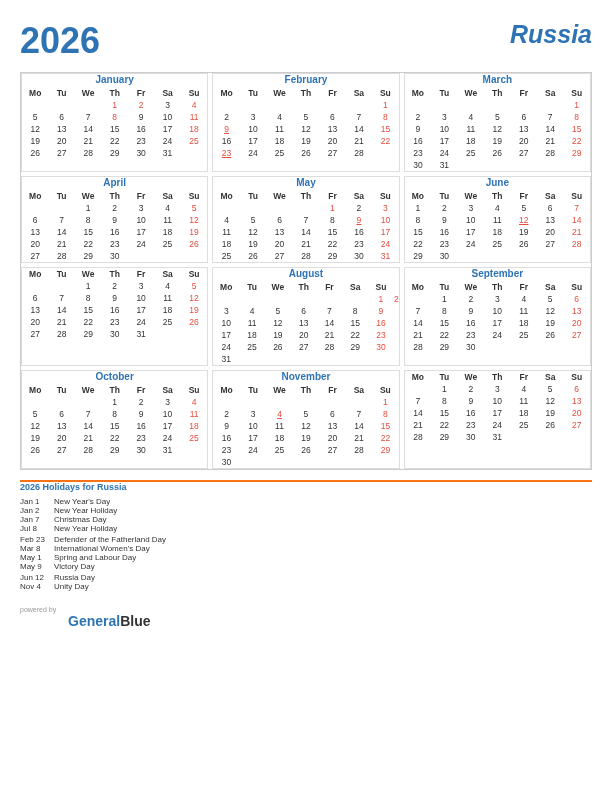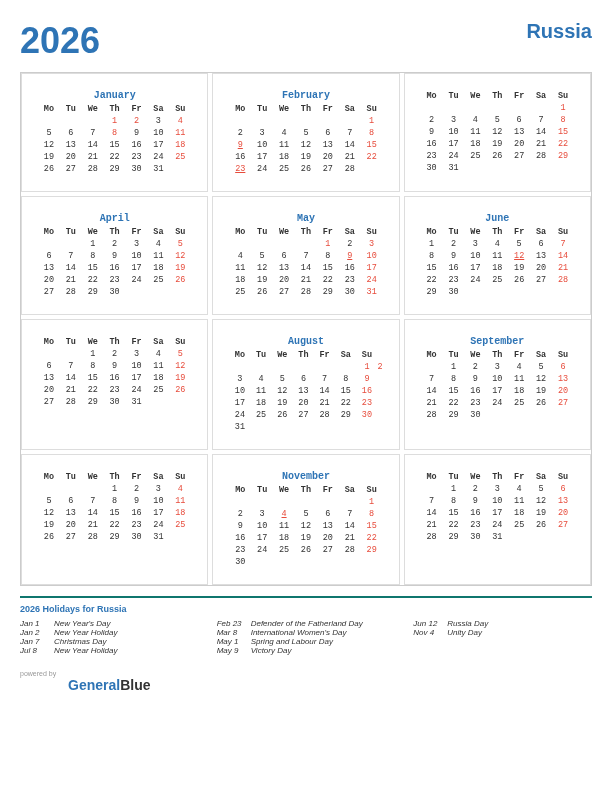--- a/index.html
+++ b/index.html
@@ -17,34 +17,34 @@
       align-items: flex-start;
       margin-bottom: 10px;
     }
     .year-title {
       font-size: 36px;
       font-weight: bold;
       color: #2e74b5;
       text-align: center;
     }
     .country-title {
-      font-size: 20px;
+      font-size: 25px;
       font-weight: bold;
       color: #2e74b5;
+      font-style: italic;
     }
     .calendar-grid {
       display: grid;
       grid-template-columns: 1fr 1fr 1fr;
       gap: 4px;
       border: 1px solid #ccc;
     }
     .month-block {
       border: 1px solid #ddd;
-      padding: 16px;
-      font-family: Liberation Mono, monospace;
+      padding: 0;
     }
     .month-name {
       text-align: center;
       color: #2e74b5;
       font-weight: bold;
       font-size: 10px;
       margin-bottom: 2px;
     }
     .cal-table {
       width: 100%;
@@ -62,34 +62,32 @@
       font-size: 8.5px;
       color: #333;
       padding: 1px 0;
       width: 14.28%;
     }
     .cal-table td.sunday {
       color: #e74c3c;
     }
     .holidays-section {
       margin-top: 10px;
-      border-top: 2px solid #0f766e;
-      padding-top: 6px;
+      border-top: 2px solid #f97316;
     }
     .holidays-title {
       color: #2e74b5;
       font-size: 9px;
       font-weight: bold;
       margin-bottom: 5px;
     }
     .holidays-grid {
       display: grid;
-      grid-template-columns: 1fr 1fr 1fr;
+      grid-template-columns: 1fr;
       gap: 2px 18px;
-      font-style: italic;
     }
     .holiday-item {
       display: flex;
       gap: 4px;
       font-size: 8px;
       color: #333;
     }
     .holiday-date {
       white-space: nowrap;
       min-width: 30px;
@@ -247,20 +245,21 @@
             <td>25</td>
             <td>26</td>
             <td>27</td>
             <td>28</td>
             <td></td>
           </tr>
         </tbody>
       </table>
     </div>
     <div class="month-block">
+      <div class="month-name">March</div>
       <table class="cal-table">
         <thead>
           <tr>
             <th>Mo</th>
             <th>Tu</th>
             <th>We</th>
             <th>Th</th>
             <th>Fr</th>
             <th>Sa</th>
             <th>Su</th>
@@ -705,20 +704,21 @@
             <td>30</td>
             <td></td>
             <td></td>
             <td></td>
             <td></td>
           </tr>
         </tbody>
       </table>
     </div>
     <div class="month-block">
+      <div class="month-name">October</div>
       <table class="cal-table">
         <thead>
           <tr>
             <th>Mo</th>
             <th>Tu</th>
             <th>We</th>
             <th>Th</th>
             <th>Fr</th>
             <th>Sa</th>
             <th>Su</th>

